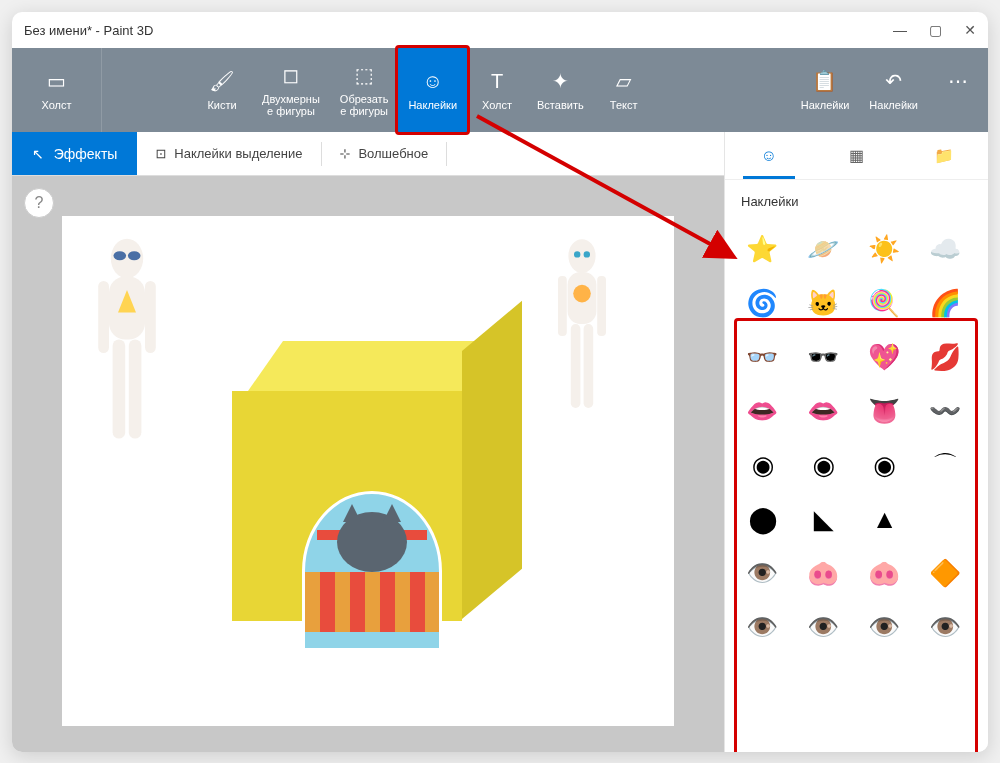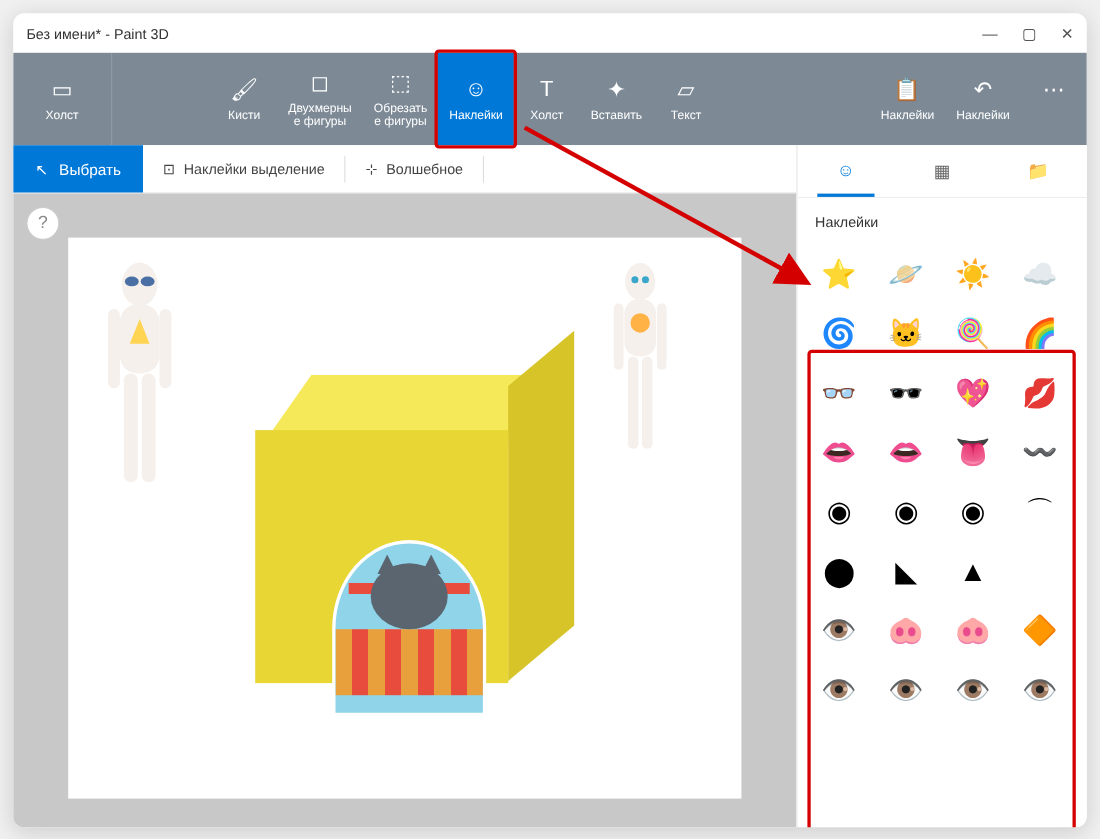--- a/index.html
+++ b/index.html
@@ -168,21 +168,21 @@
     </div>
     <div class="ribbon-btn">
       <span class="ribbon-icon">⋯</span>
       <span>&nbsp;</span>
     </div>
   </div>
 
   <div class="subtoolbar">
     <div class="select-btn">
       <span>↖</span>
-      <span>Выбрать</span>
+      <span>Эффекты</span>
     </div>
     <div class="sub-item">
       <span>⊡</span>
       <span>Наклейки выделение</span>
     </div>
     <div class="sub-divider"></div>
     <div class="sub-item">
       <span>⊹</span>
       <span>Волшебное</span>
     </div>

